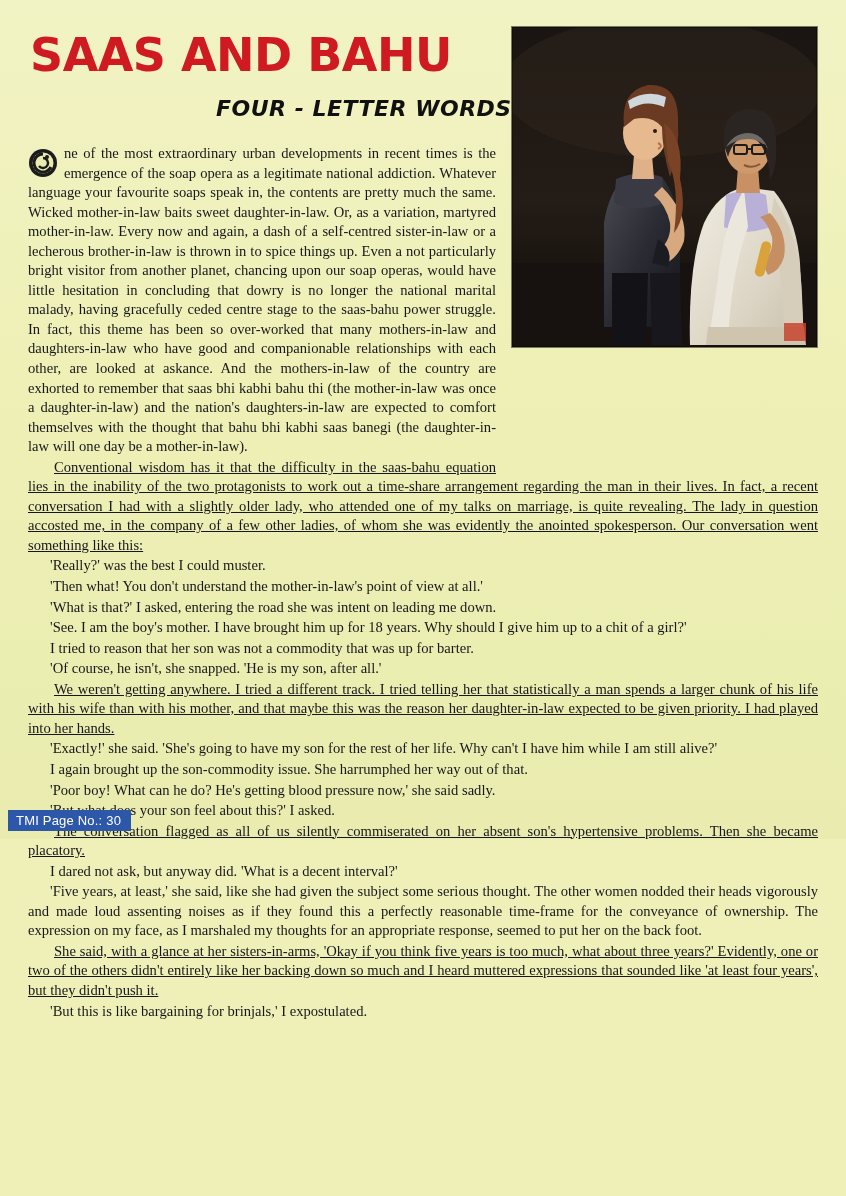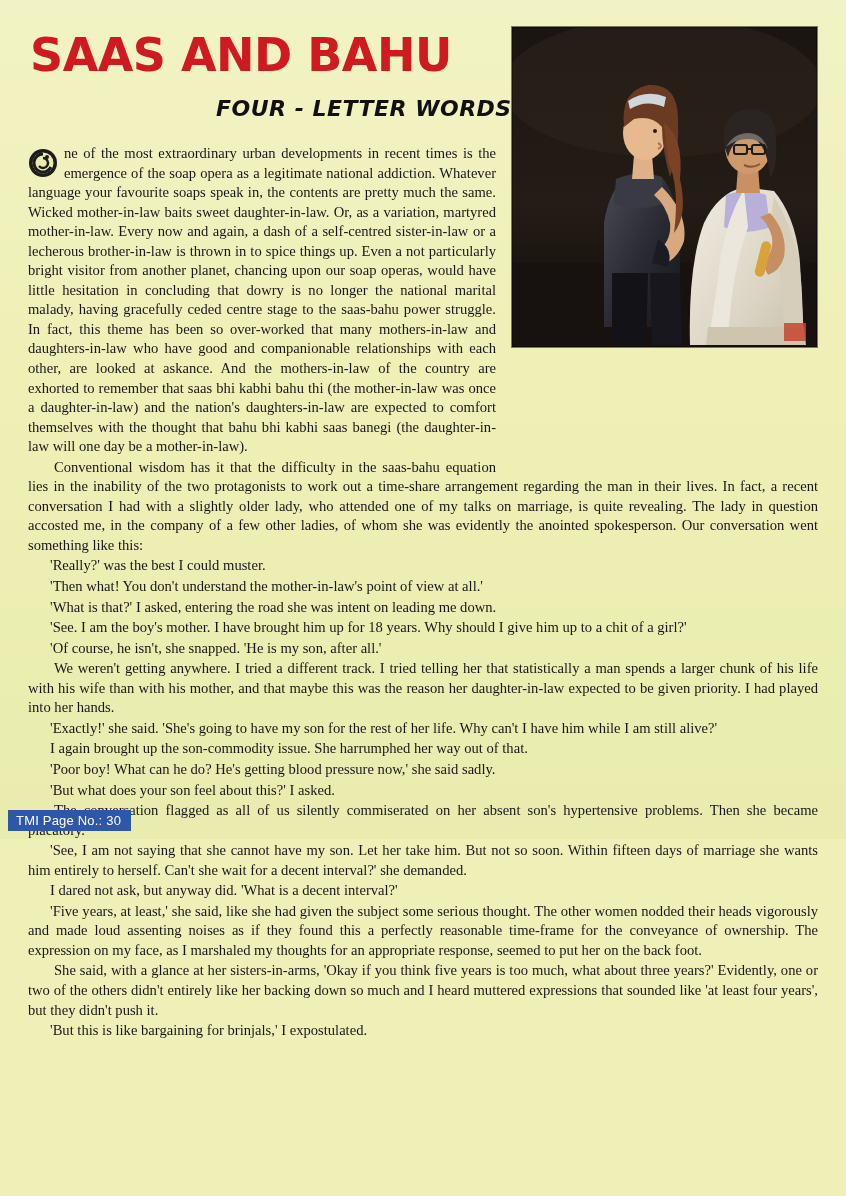--- a/index.html
+++ b/index.html
@@ -73,21 +73,21 @@
   .wrap-float {
     float: right;
     width: 322px;
     height: 330px;
     shape-outside: content-box;
   }
   p {
     margin: 0 0 1px 0;
     text-align: justify;
   }
-  p.indent { text-indent: 26px; }
+  p.indent { text-indent: 26px; text-decoration: underline; }
   p.quote { text-indent: 22px; }
   .dropcap {
     float: left;
     width: 30px;
     height: 30px;
     margin: 4px 6px 0 0;
     position: relative;
   }
   .dropcap svg { display: block; }
   .lead {
@@ -194,28 +194,28 @@
             <path d="M15 10 a5 5 0 1 1 -4 8" stroke="#1c1c1c" stroke-width="2.4" fill="none"></path>
             <circle cx="19" cy="9" r="2" fill="#1c1c1c"></circle>
           </svg>
         </span><span>ne of the most extraordinary urban developments in recent times is the emergence of the soap opera as a legitimate national addiction. Whatever language your favourite soaps speak in, the contents are pretty much the same.  Wicked mother-in-law baits sweet daughter-in-law.  Or, as a variation, martyred mother-in-law.  Every now and again, a dash of a self-centred sister-in-law or a lecherous brother-in-law is thrown in to spice things up.  Even a not particularly bright visitor from another planet, chancing upon our soap operas, would have little hesitation in concluding that dowry is no longer the national marital malady, having gracefully ceded centre stage to the saas-bahu power struggle.  In fact, this theme has been so over-worked that many mothers-in-law and daughters-in-law who have good and companionable relationships with each other, are looked at askance.  And the mothers-in-law of the country are exhorted to remember that saas bhi kabhi bahu thi (the mother-in-law was once a daughter-in-law) and the nation's daughters-in-law are expected to comfort themselves with the thought that bahu bhi kabhi saas banegi (the daughter-in-law will one day be a mother-in-law).</span></p>
 
     <p class="indent">Conventional wisdom has it that the difficulty in the saas-bahu equation lies in the inability of the two protagonists to work out a time-share arrangement regarding the man in their lives.  In fact, a recent conversation I had with a slightly older lady, who attended one of my talks on marriage, is quite revealing.  The lady in question accosted me, in the company of a few other ladies, of whom she was evidently the anointed spokesperson.  Our conversation went something like this:</p>
     <p class="quote">'Really?' was the best I could muster.</p>
     <p class="quote">'Then what! You don't understand the mother-in-law's point of view at all.'</p>
     <p class="quote">'What is that?' I asked, entering the road she was intent on leading me down.</p>
     <p class="quote">'See.  I am the boy's mother.  I have brought him up for 18 years.  Why should I give him up to a chit of a girl?'</p>
+    <p class="quote">I tried to reason that her son was not a commodity that was up for barter.</p>
     <p class="quote">'Of course, he isn't, she snapped.  'He is my son, after all.'</p>
     <p class="indent">We weren't getting anywhere. I tried a different track. I tried telling her that statistically a man spends a larger chunk of his life with his wife than with his mother, and that maybe this was the reason her daughter-in-law expected to be given priority. I had played into her hands.</p>
     <p class="quote">'Exactly!' she said. 'She's going to have my son for the rest of her life.  Why can't I have him while I am still alive?'</p>
     <p class="quote">I again brought up the son-commodity issue.  She harrumphed her way out of that.</p>
     <p class="quote">'Poor boy! What can he do?  He's getting blood pressure now,' she said sadly.</p>
     <p class="quote">'But what does your son feel about this?' I asked.</p>
     <p class="indent">The conversation flagged as all of us silently commiserated on her absent son's hypertensive problems.   Then she became placatory.</p>
-    <p class="quote">'See, I am not saying that she cannot have my son.  Let her take him.  But not so soon.  Within fifteen days of marriage she wants him entirely to herself.  Can't she wait for a decent interval?' she demanded.</p>
     <p class="quote">I dared not ask, but anyway did.  'What is a decent interval?'</p>
     <p class="quote">'Five years, at least,' she said, like she had given the subject some serious thought.  The other women nodded their heads vigorously and made loud assenting noises as if they found this a perfectly reasonable time-frame for the conveyance of ownership.  The expression on my face, as I marshaled my thoughts for an appropriate response, seemed to put her on the back foot.</p>
     <p class="indent">She said, with a glance at her sisters-in-arms, 'Okay if you think five years is too much, what about three years?' Evidently, one or two of the others didn't entirely like her backing down so much and I heard muttered expressions that sounded like 'at least four years', but they didn't push it.</p>
     <p class="quote">'But this is like bargaining for brinjals,' I expostulated.</p>
   </div>
 
   <div class="footer-tag">TMI Page No.: 30</div>
 </div>
 
 </body></html>

